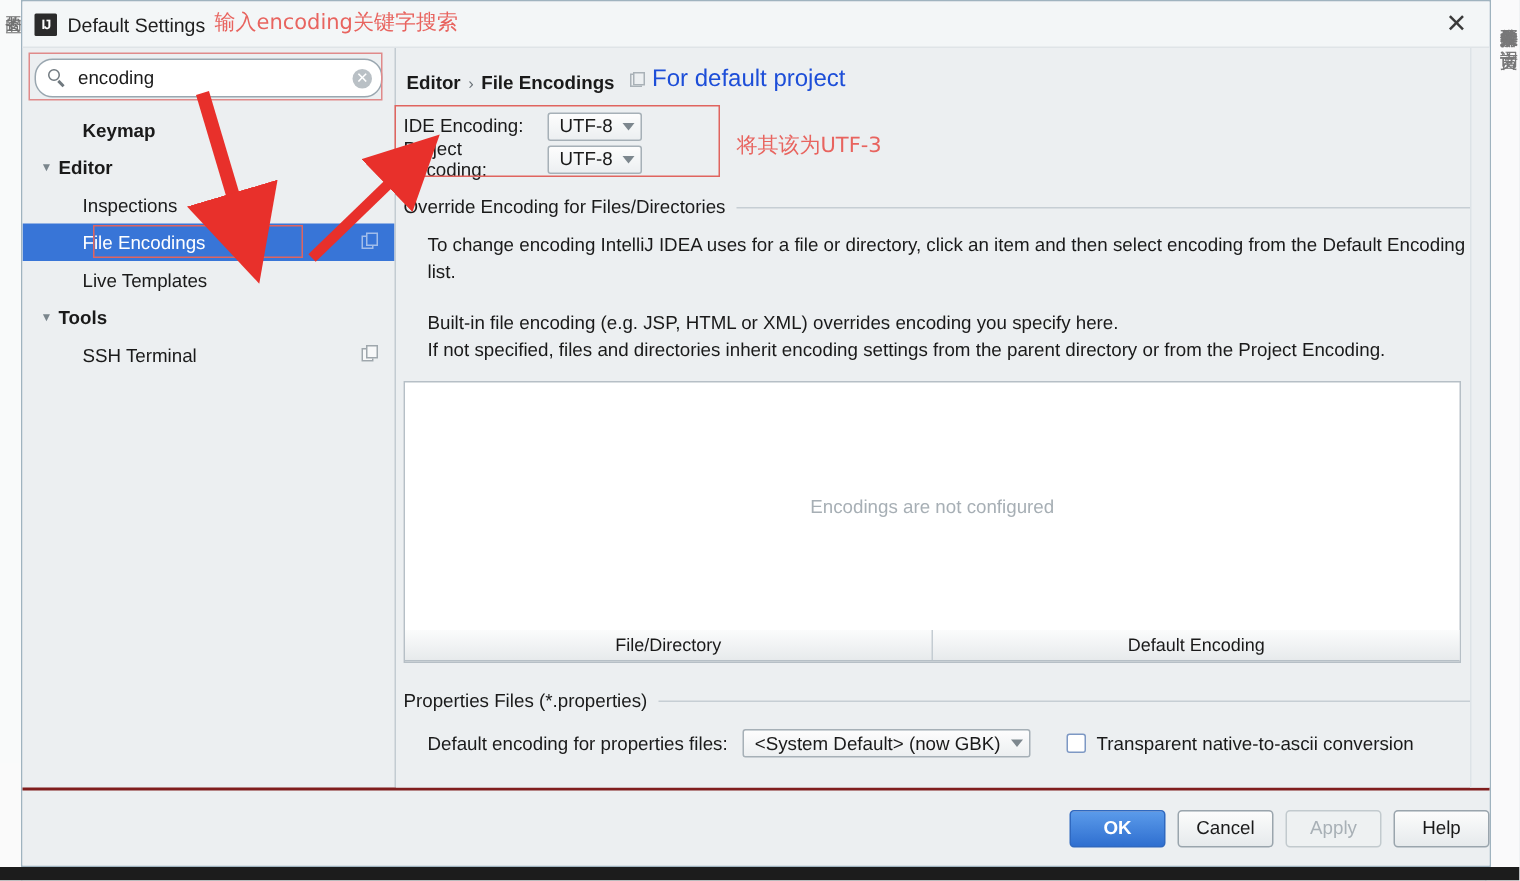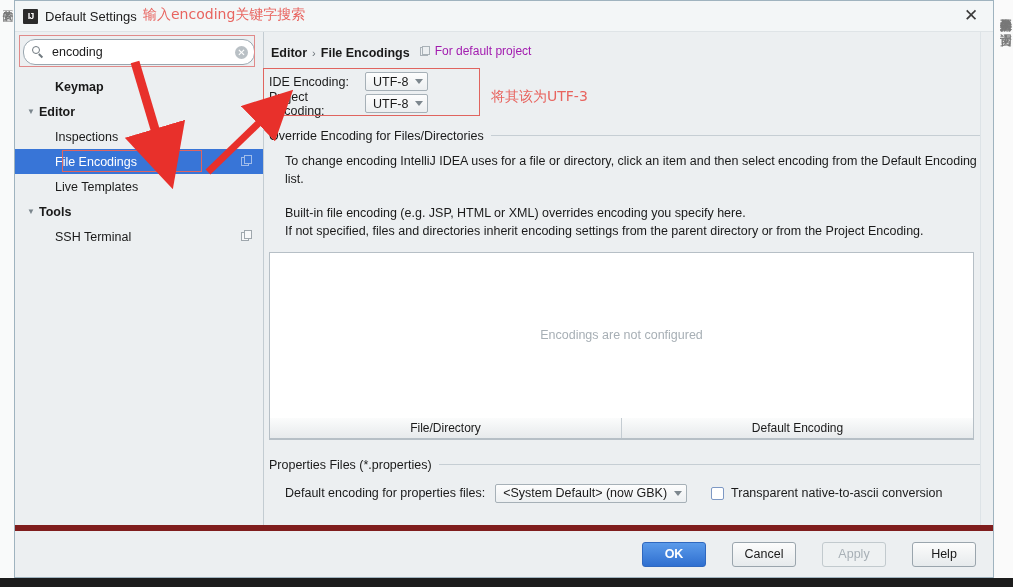--- a/index.html
+++ b/index.html
@@ -122,21 +122,21 @@
     border:1px solid #e0645f;box-sizing:border-box;pointer-events:none;
   }
 
   
   #content{flex:1 1 auto;background:#eceff1;display:flex;flex-direction:column;min-width:0;position:relative;}
   #breadcrumb{
     padding:12px 0 8px 7px;display:flex;align-items:baseline;
   }
   #breadcrumb .crumb{font-size:12.5px;font-weight:bold;color:#1a1a1a;}
   #breadcrumb .sep{font-size:11px;color:#6a7278;margin:0 5px;}
-  #breadcrumb .hint{font-size:12px;color:#a21caf;margin-left:10px;display:flex;align-items:center;}
+  #breadcrumb .hint{font-size:16px;color:#1d4ed8;margin-left:10px;display:flex;align-items:center;}
   #hint-icon{position:relative;width:11px;height:11px;margin-right:4px;display:inline-block;}
   #hint-icon .s1{position:absolute;left:0;top:1px;width:8px;height:9px;border:1.2px solid #a9b1b7;box-sizing:border-box;}
   #hint-icon .s2{position:absolute;left:2px;top:0;width:8px;height:9px;border:1.2px solid #a9b1b7;box-sizing:border-box;background:#eceff1;}
 
   #encoding-block{position:relative;margin:0 0 0 5px;padding:3px 0 4px 0;width:215px;}
   .enc-row{height:22px;display:flex;align-items:center;}
   .enc-label{width:96px;flex:0 0 96px;font-size:12.5px;color:#1a1a1a;}
   .combo{
     height:19px;border:1px solid #a6b0b7;background:linear-gradient(#fdfdfd,#eceff1);
     border-radius:2px;display:inline-flex;align-items:center;
@@ -194,23 +194,23 @@
   .checkbox-wrap .clabel{font-size:12.5px;color:#1a1a1a;}
 
   
   #content-gutter{
     position:absolute;right:0;top:0;width:12px;height:100%;
     background:#eceff1;border-left:1px solid #dde3e7;
   }
 
   
   #footer{
-    height:52px;flex:0 0 52px;border-top:6px solid #7f1d1d;
+    height:52px;flex:0 0 52px;border-top:2px solid #7f1d1d;
     background:#eceff1;display:flex;align-items:center;justify-content:flex-end;
-    padding-right:17px;gap:26px;box-sizing:border-box;
+    gap:8px;box-sizing:border-box;
   }
   .btn{
     min-width:64px;height:25px;border:1px solid #9aa5ad;border-radius:3px;
     background:linear-gradient(#fcfcfc,#e6eaec);
     font-size:12.5px;color:#1a1a1a;cursor:pointer;
     display:flex;align-items:center;justify-content:center;
     font-family:"Liberation Sans",sans-serif;box-sizing:border-box;
   }
   .btn.primary{background:linear-gradient(#5b9bea,#2f6fd0);border-color:#2f68bf;color:#fff;font-weight:bold;}
   .btn.disabled{color:#a8b0b6;border-color:#c2cace;background:#eef1f2;}

